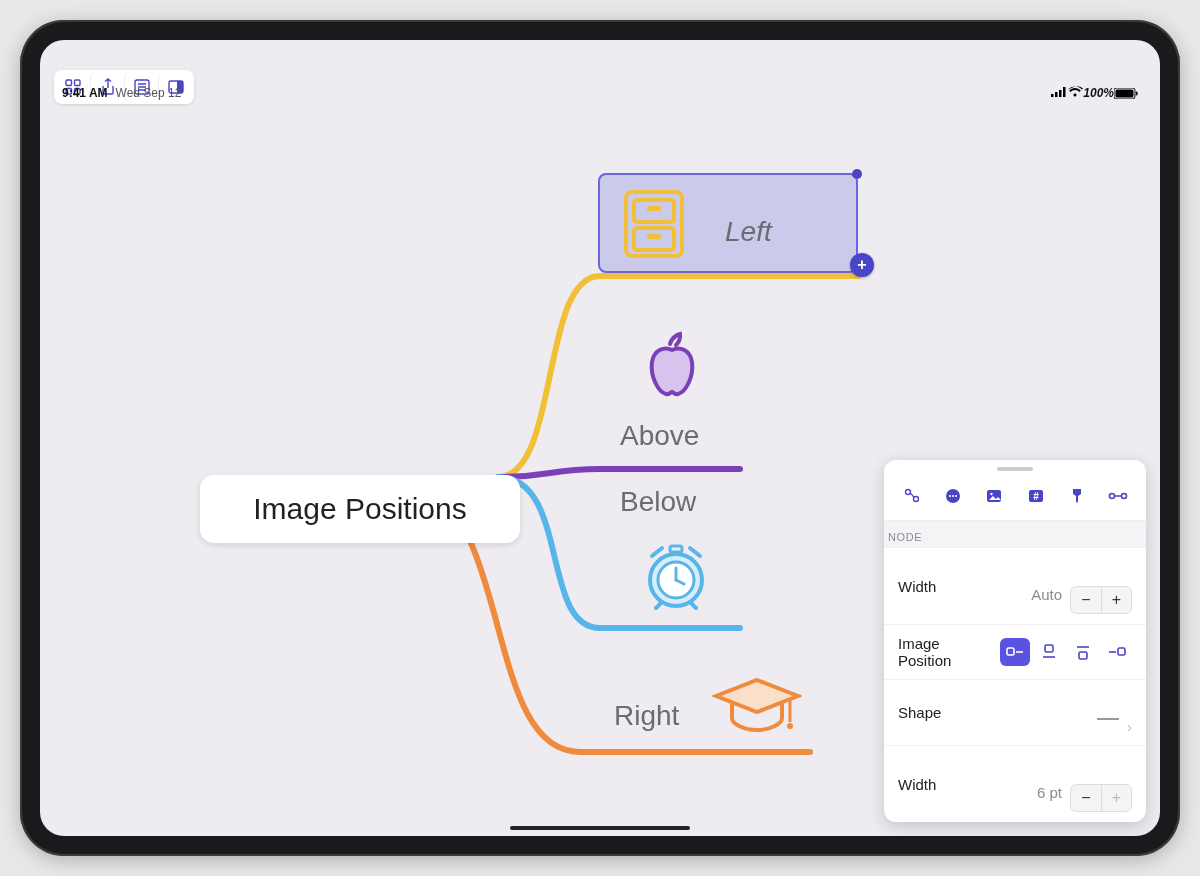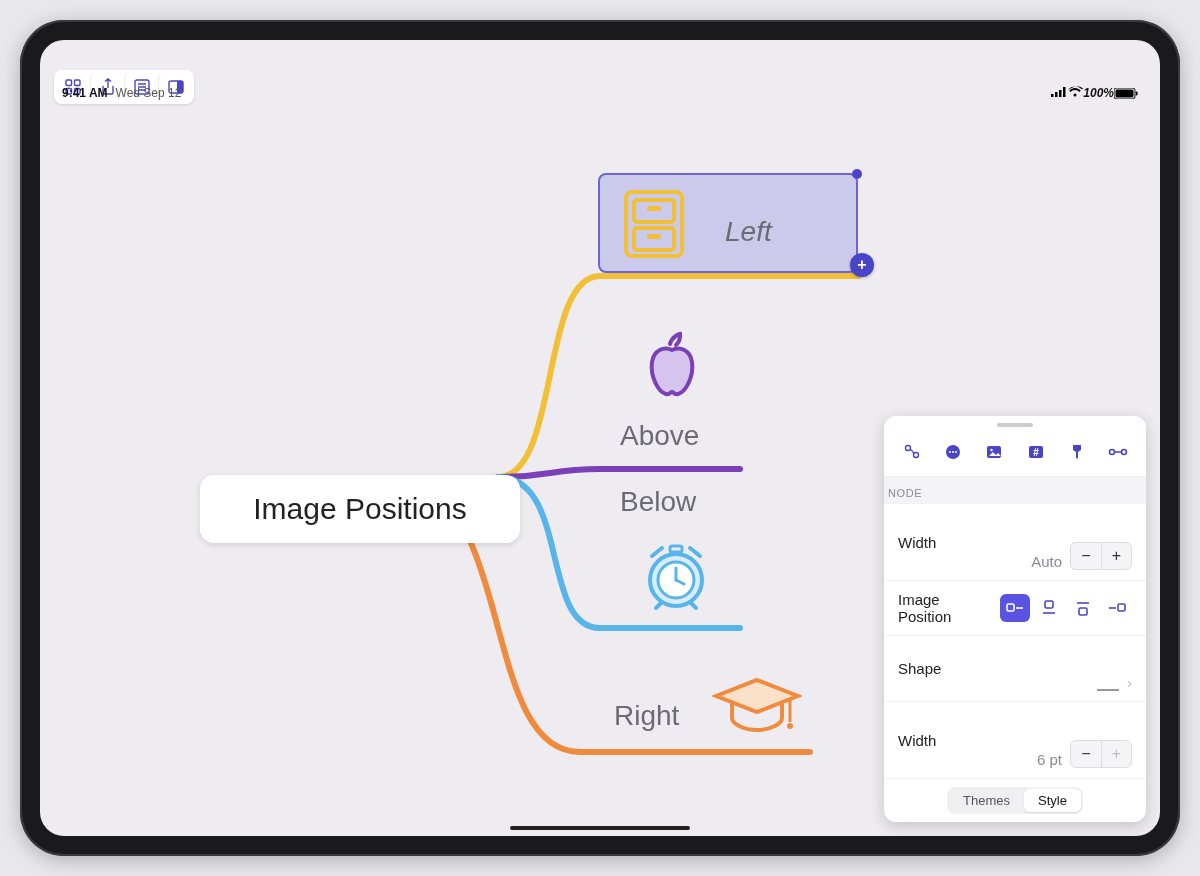--- a/index.html
+++ b/index.html
@@ -152,21 +152,21 @@
     background: #f4f4f6;
   }
   .row {
     display: flex; align-items: center; justify-content: space-between;
     padding: 10px 14px;
     border-top: 1px solid #f0f0f2;
     min-height: 44px;
     gap: 27px;
   }
   .row-label { color: #222; font-size: 15px; }
-  .row-right { display: flex; align-items: flex-end; gap: 8px; margin-top: 28px; }
+  .row-right { display: flex; align-items: flex-start; gap: 8px; margin-top: 28px; }
   .value-text { color: #8a8a92; font-size: 15px; }
   .stepper {
     display: flex; border: 1px solid #ddd; border-radius: 6px; overflow: hidden;
     background: #f4f4f6;
   }
   .step-btn {
     width: 30px; height: 26px; display: flex; align-items: center; justify-content: center;
     color: #333; cursor: pointer; font-size: 16px; user-select: none;
   }
   .step-btn.disabled { color: #bbb; cursor: default; }
@@ -436,23 +436,17 @@
         <span class="row-label">Width</span>
         <div class="row-right">
           <span class="value-text">6 pt</span>
           <div class="stepper">
             <div class="step-btn">−</div>
             <div class="step-btn disabled">+</div>
           </div>
         </div>
       </div>
 
-      <div class="bottom-tabs">
-        <div class="tab-switch">
-          <div class="tab-sw-btn">Themes</div>
-          <div class="tab-sw-btn active">Style</div>
-        </div>
-      </div>
     </div>
 
     <div class="home-indicator"></div>
   </div>
 </div>
 
 </body></html>

